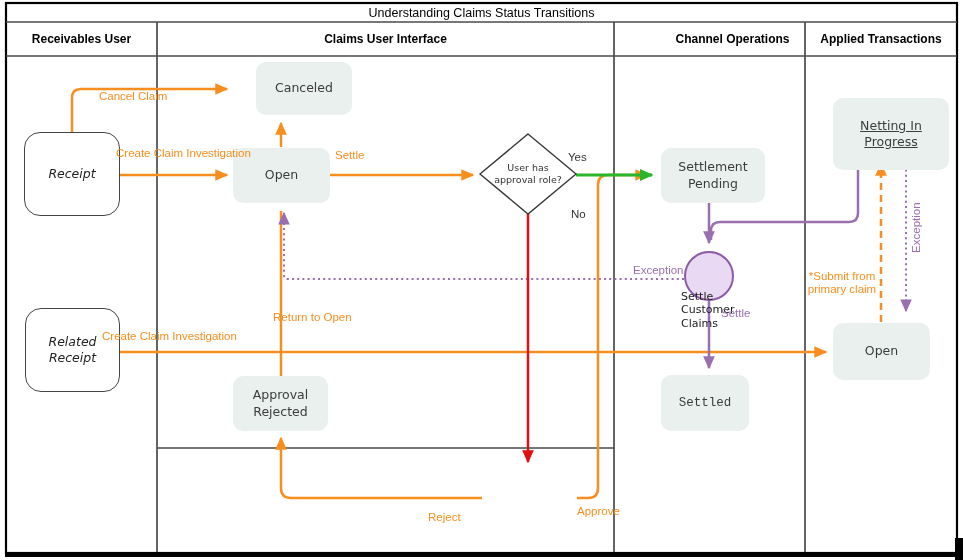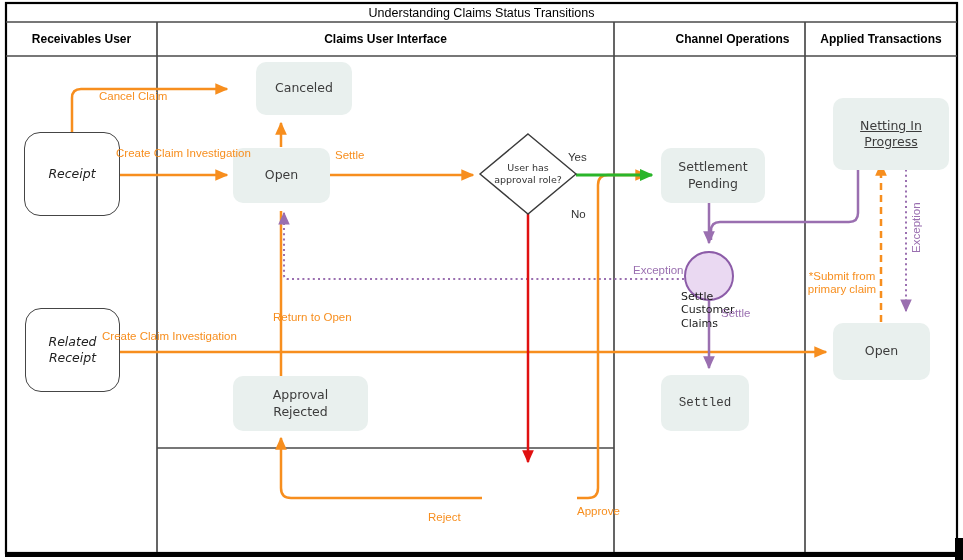--- a/index.html
+++ b/index.html
@@ -106,21 +106,21 @@
   <div class="lane-header" style="left:6px;width:151px;">Receivables User</div>
   <div class="lane-header" style="left:157px;width:457px;">Claims User Interface</div>
   <div class="lane-header" style="left:614px;width:213px;padding-left:12px;">Channel Operations</div>
   <div class="lane-header" style="left:805px;width:152px;">Applied Transactions</div>
 
   <div class="startnode" style="left:24px;top:132px;width:96px;height:84px;">Receipt</div>
   <div class="startnode" style="left:25px;top:308px;width:95px;height:84px;padding:0 14px;">Related Receipt</div>
 
   <div class="node" style="left:232px;top:62px;width:96px;height:53px;margin-left:24px;">Canceled</div>
   <div class="node" style="left:233px;top:148px;width:97px;height:55px;">Open</div>
-  <div class="node" style="left:233px;top:376px;width:95px;height:55px;padding:0 20px;">Approval Rejected</div>
+  <div class="node" style="left:233px;top:376px;width:95px;height:55px;padding:0 0;">Approval Rejected</div>
   <div class="node" style="left:661px;top:148px;width:96px;height:55px;padding:0 4px;">Settlement Pending</div>
   <div class="node" style="left:661px;top:375px;width:88px;height:56px;font-family:Liberation Mono, monospace;">Settled</div>
   <div class="node" style="left:833px;top:98px;width:96px;height:56px;padding:8px 10px;text-decoration:underline;">Netting In Progress</div>
   <div class="node" style="left:833px;top:323px;width:97px;height:57px;">Open</div>
 
   <div class="diamond-text">User has approval role?</div>
   <div class="circle-text">Settle Customer Claims</div>
 
   <div class="elabel" style="left:99px;top:52px;margin-top:38px;">Cancel Claim</div>
   <div class="elabel" style="left:116px;top:147px;">Create Claim Investigation</div>

